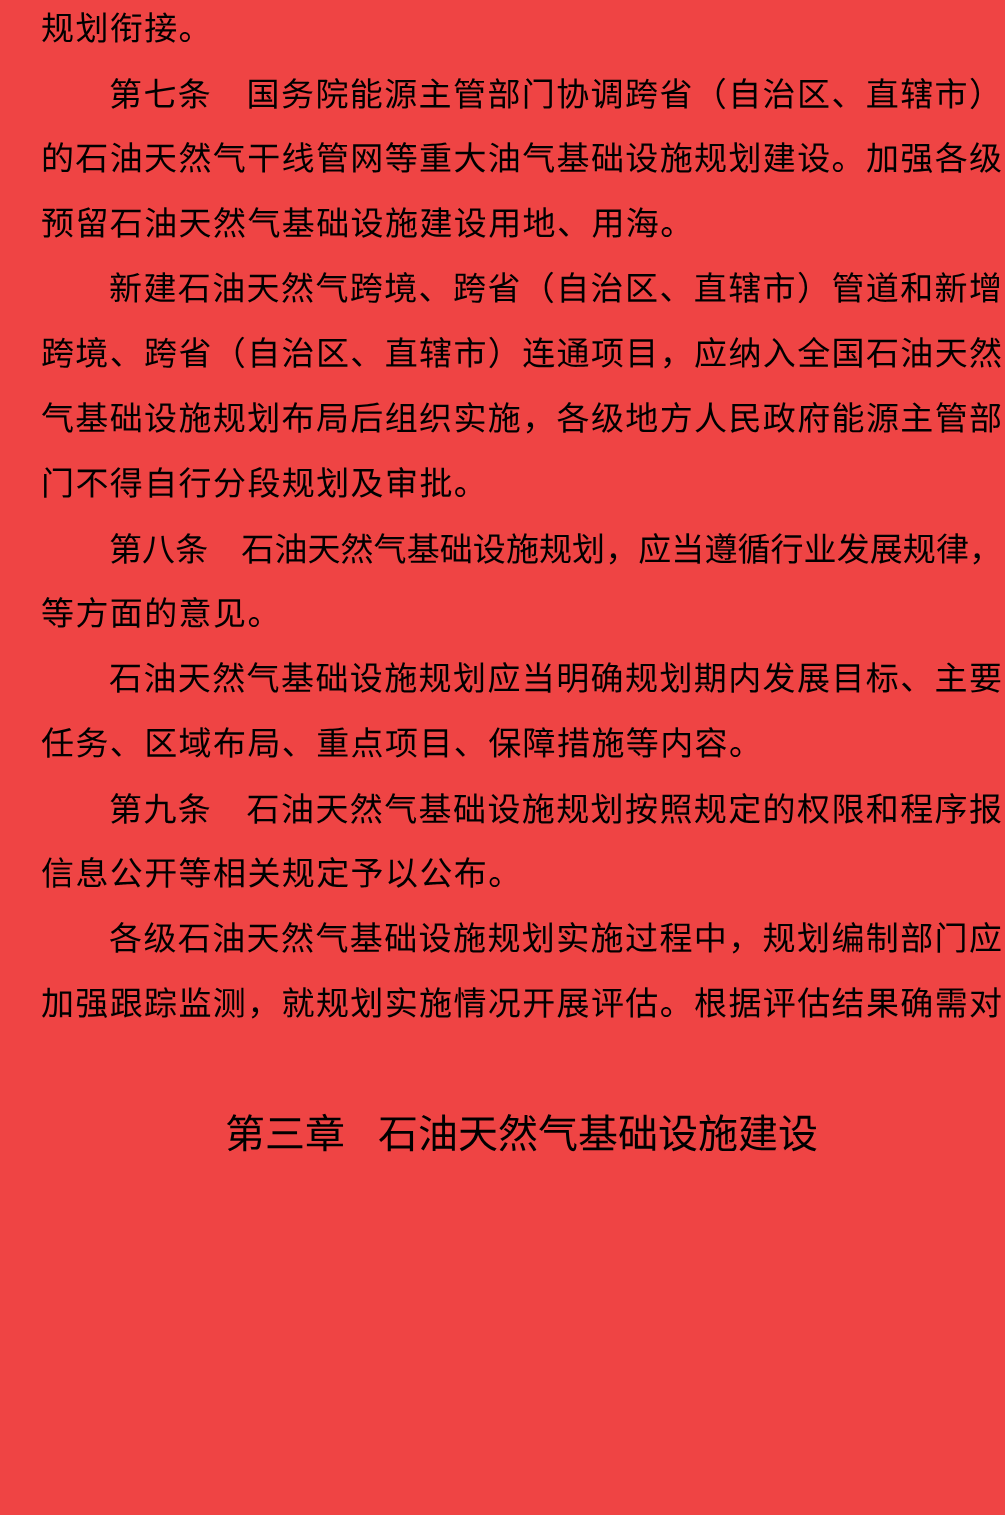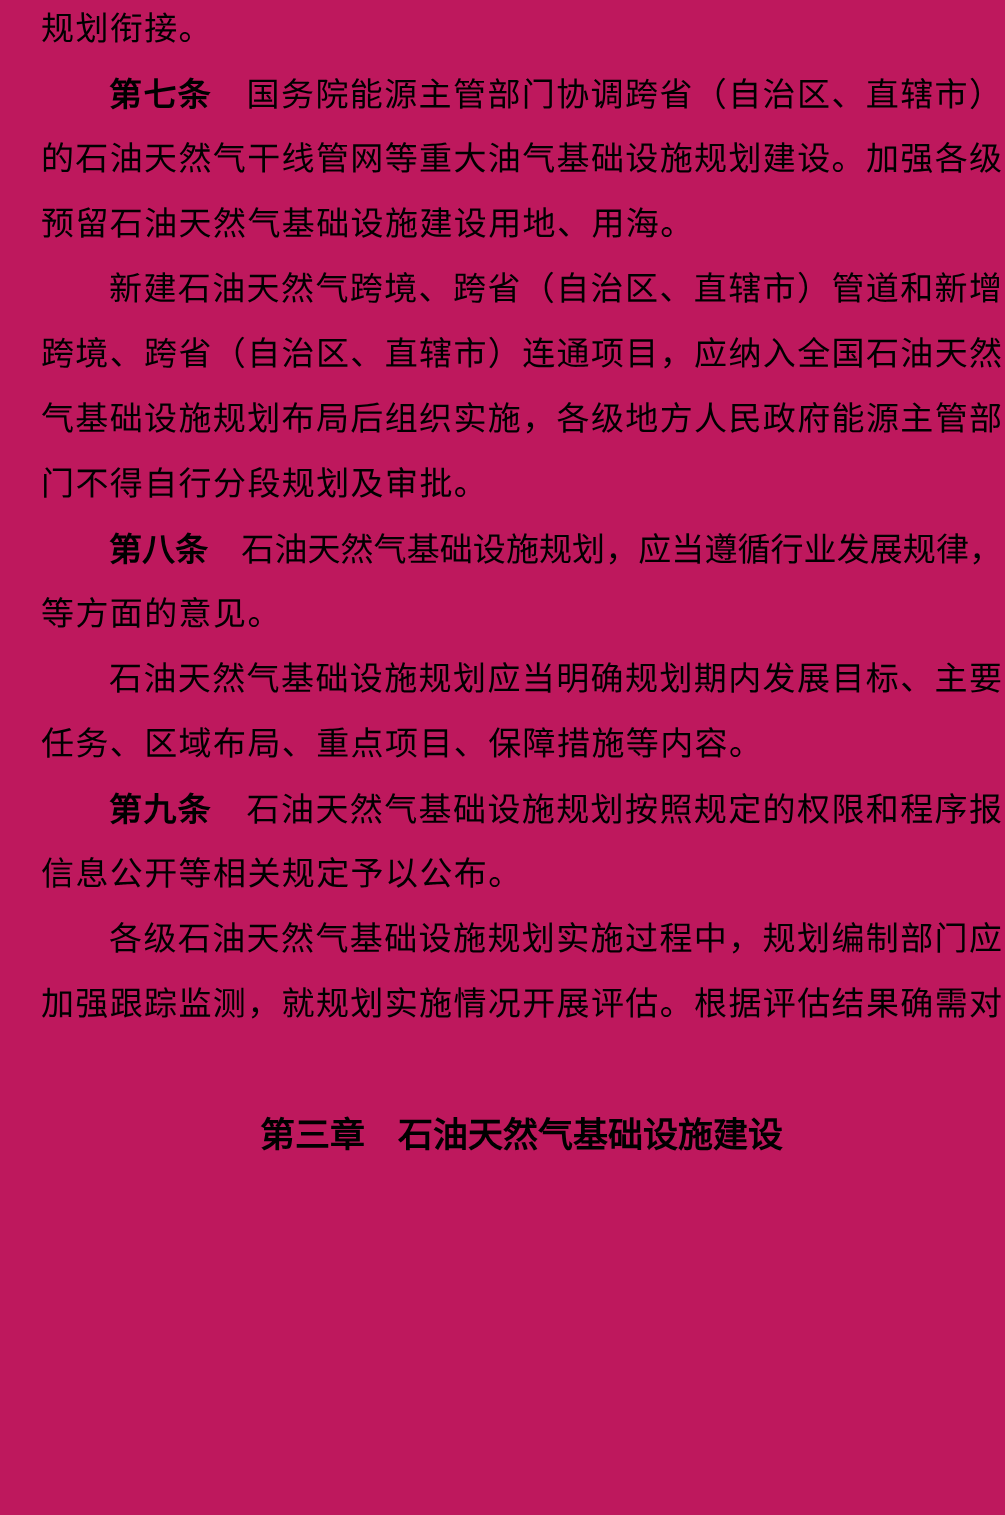--- a/index.html
+++ b/index.html
@@ -4,21 +4,21 @@
 <style>
   html, body {
     margin: 0;
     padding: 0;
     background: #ffffff;
   }
   .page {
     position: relative;
     width: 1005px;
     height: 1515px;
-    background: #be185d;
+    background: #ef4444;
     overflow: hidden;
   }
   .text-block {
     position: absolute;
     left: 41px;
     top: -3px;
     width: 961px;
   }
   .line {
     height: 65px;
@@ -40,32 +40,32 @@
     text-align: left;
     letter-spacing: 1.4px;
   }
   
   .ind {
     text-indent: 68px;
   }
   
   .art {
     font-family: "Liberation Sans", "DejaVu Sans", sans-serif;
-    font-weight: 700;
+    font-weight: 400;
   }
   .spacer {
     height: 65px;
   }
   .heading {
     height: 65px;
     line-height: 65px;
-    font-size: 35px;
+    font-size: 40px;
     text-align: center;
     color: #000000;
-    font-weight: 700;
+    font-weight: 400;
     font-family: "Liberation Sans", "DejaVu Sans", sans-serif;
   }
   .heading .htitle {
     margin-left: 33px;
   }
 </style>
 </head>
 <body>
 
 <div class="page">

